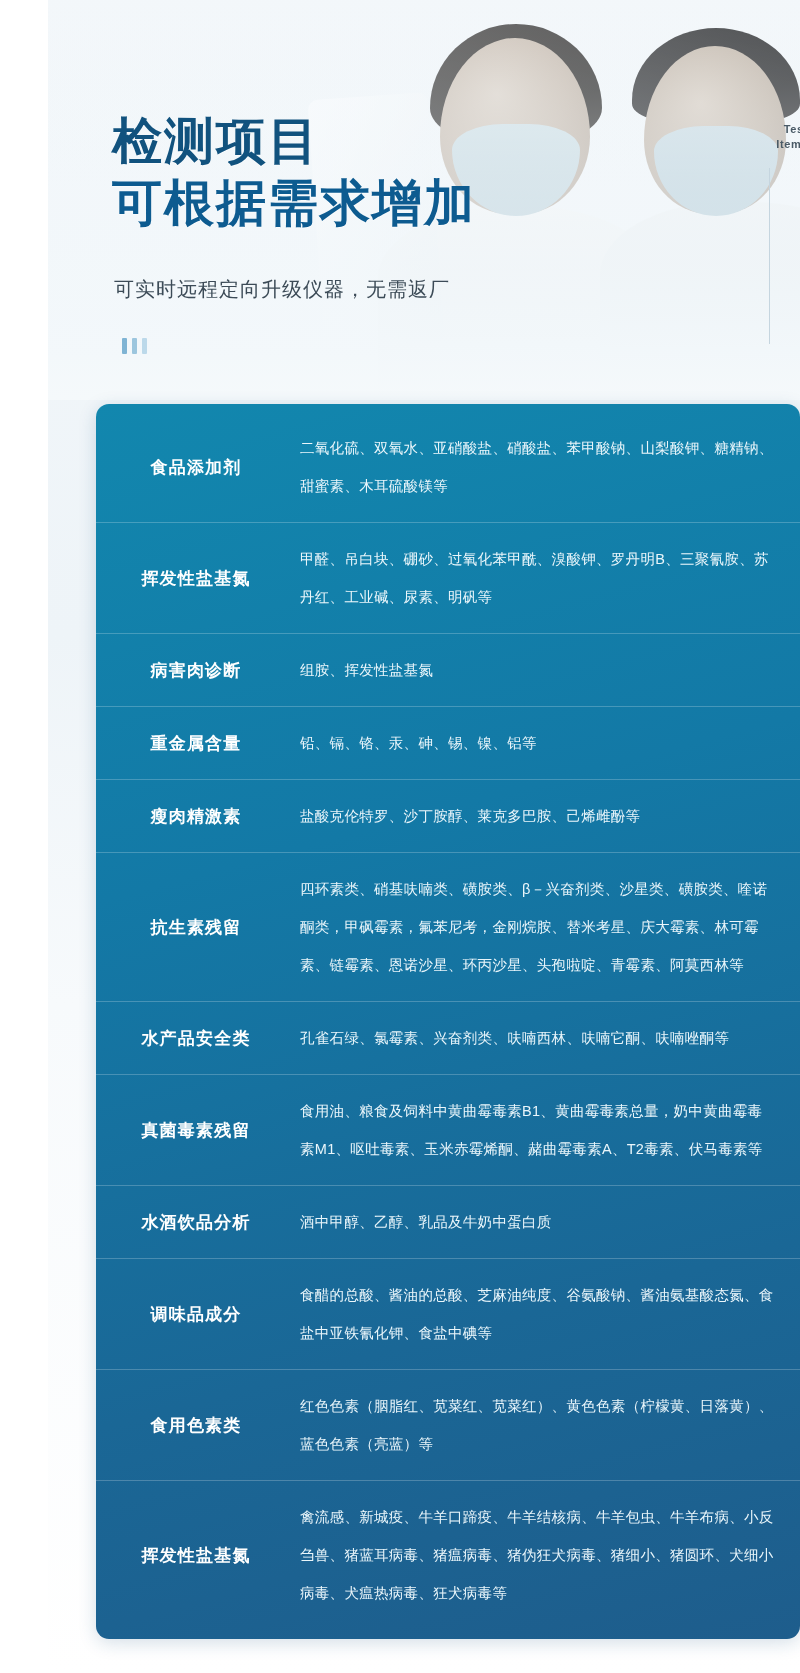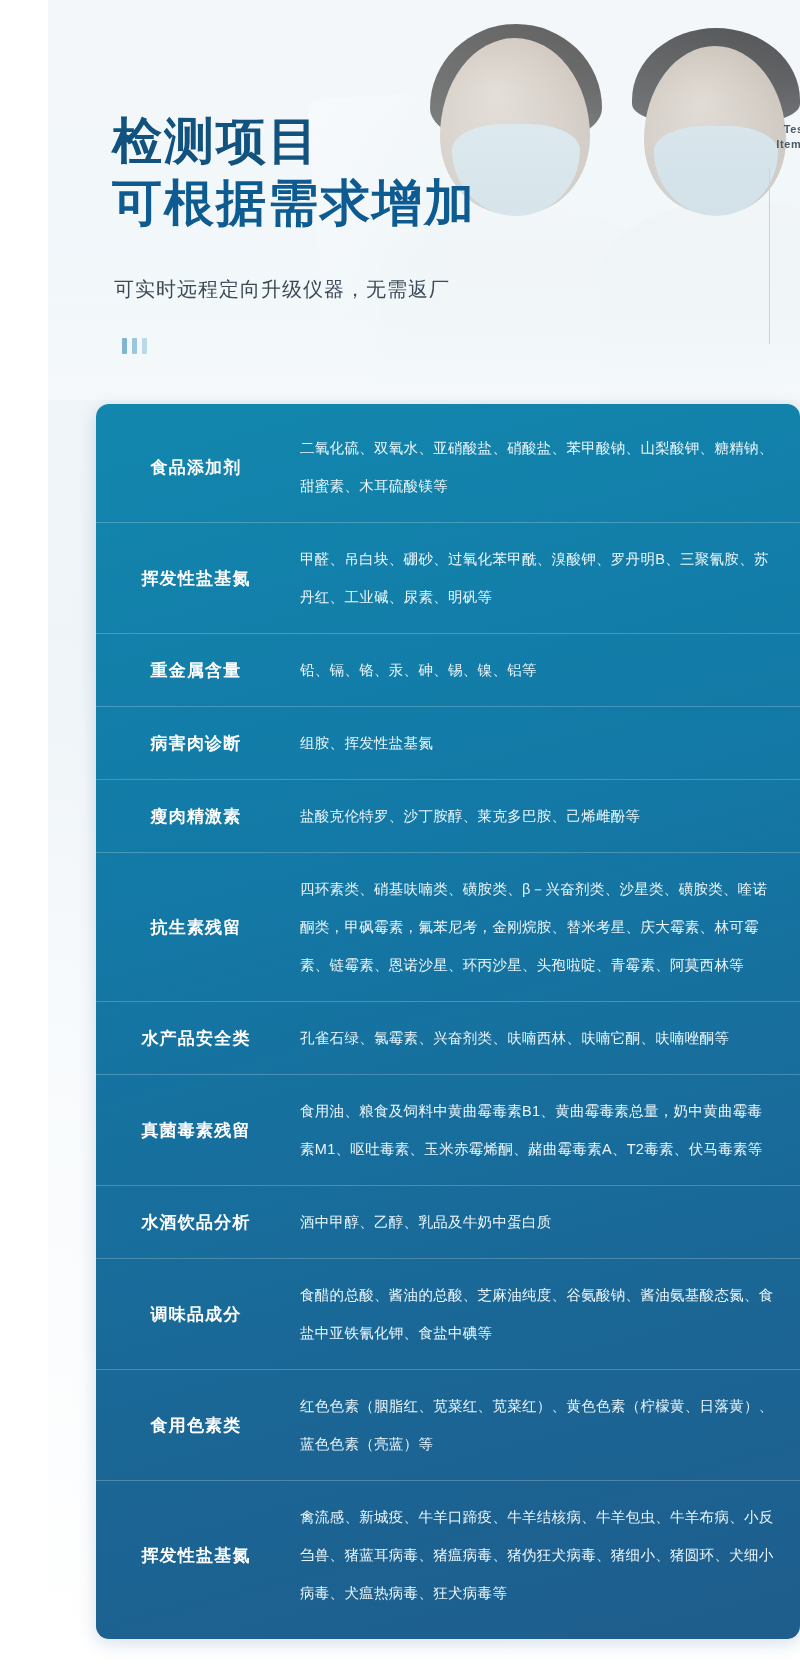--- a/index.html
+++ b/index.html
@@ -236,28 +236,28 @@
   <div class="card">
     <div class="row">
       <div class="label">食品添加剂</div>
       <div class="value">二氧化硫、双氧水、亚硝酸盐、硝酸盐、苯甲酸钠、山梨酸钾、糖精钠、甜蜜素、木耳硫酸镁等</div>
     </div>
     <div class="row">
       <div class="label">挥发性盐基氮</div>
       <div class="value">甲醛、吊白块、硼砂、过氧化苯甲酰、溴酸钾、罗丹明B、三聚氰胺、苏丹红、工业碱、尿素、明矾等</div>
     </div>
     <div class="row">
+      <div class="label">病害肉诊断</div>
+      <div class="value">组胺、挥发性盐基氮</div>
+    </div>
+    <div class="row">
       <div class="label">重金属含量</div>
       <div class="value">铅、镉、铬、汞、砷、锡、镍、铝等</div>
     </div>
     <div class="row">
-      <div class="label">病害肉诊断</div>
-      <div class="value">组胺、挥发性盐基氮</div>
-    </div>
-    <div class="row">
       <div class="label">瘦肉精激素</div>
       <div class="value">盐酸克伦特罗、沙丁胺醇、莱克多巴胺、己烯雌酚等</div>
     </div>
     <div class="row">
       <div class="label">抗生素残留</div>
       <div class="value">四环素类、硝基呋喃类、磺胺类、β－兴奋剂类、沙星类、磺胺类、喹诺酮类，甲砜霉素，氟苯尼考，金刚烷胺、替米考星、庆大霉素、林可霉素、链霉素、恩诺沙星、环丙沙星、头孢啦啶、青霉素、阿莫西林等</div>
     </div>
     <div class="row">
       <div class="label">水产品安全类</div>
       <div class="value">孔雀石绿、氯霉素、兴奋剂类、呋喃西林、呋喃它酮、呋喃唑酮等</div>

